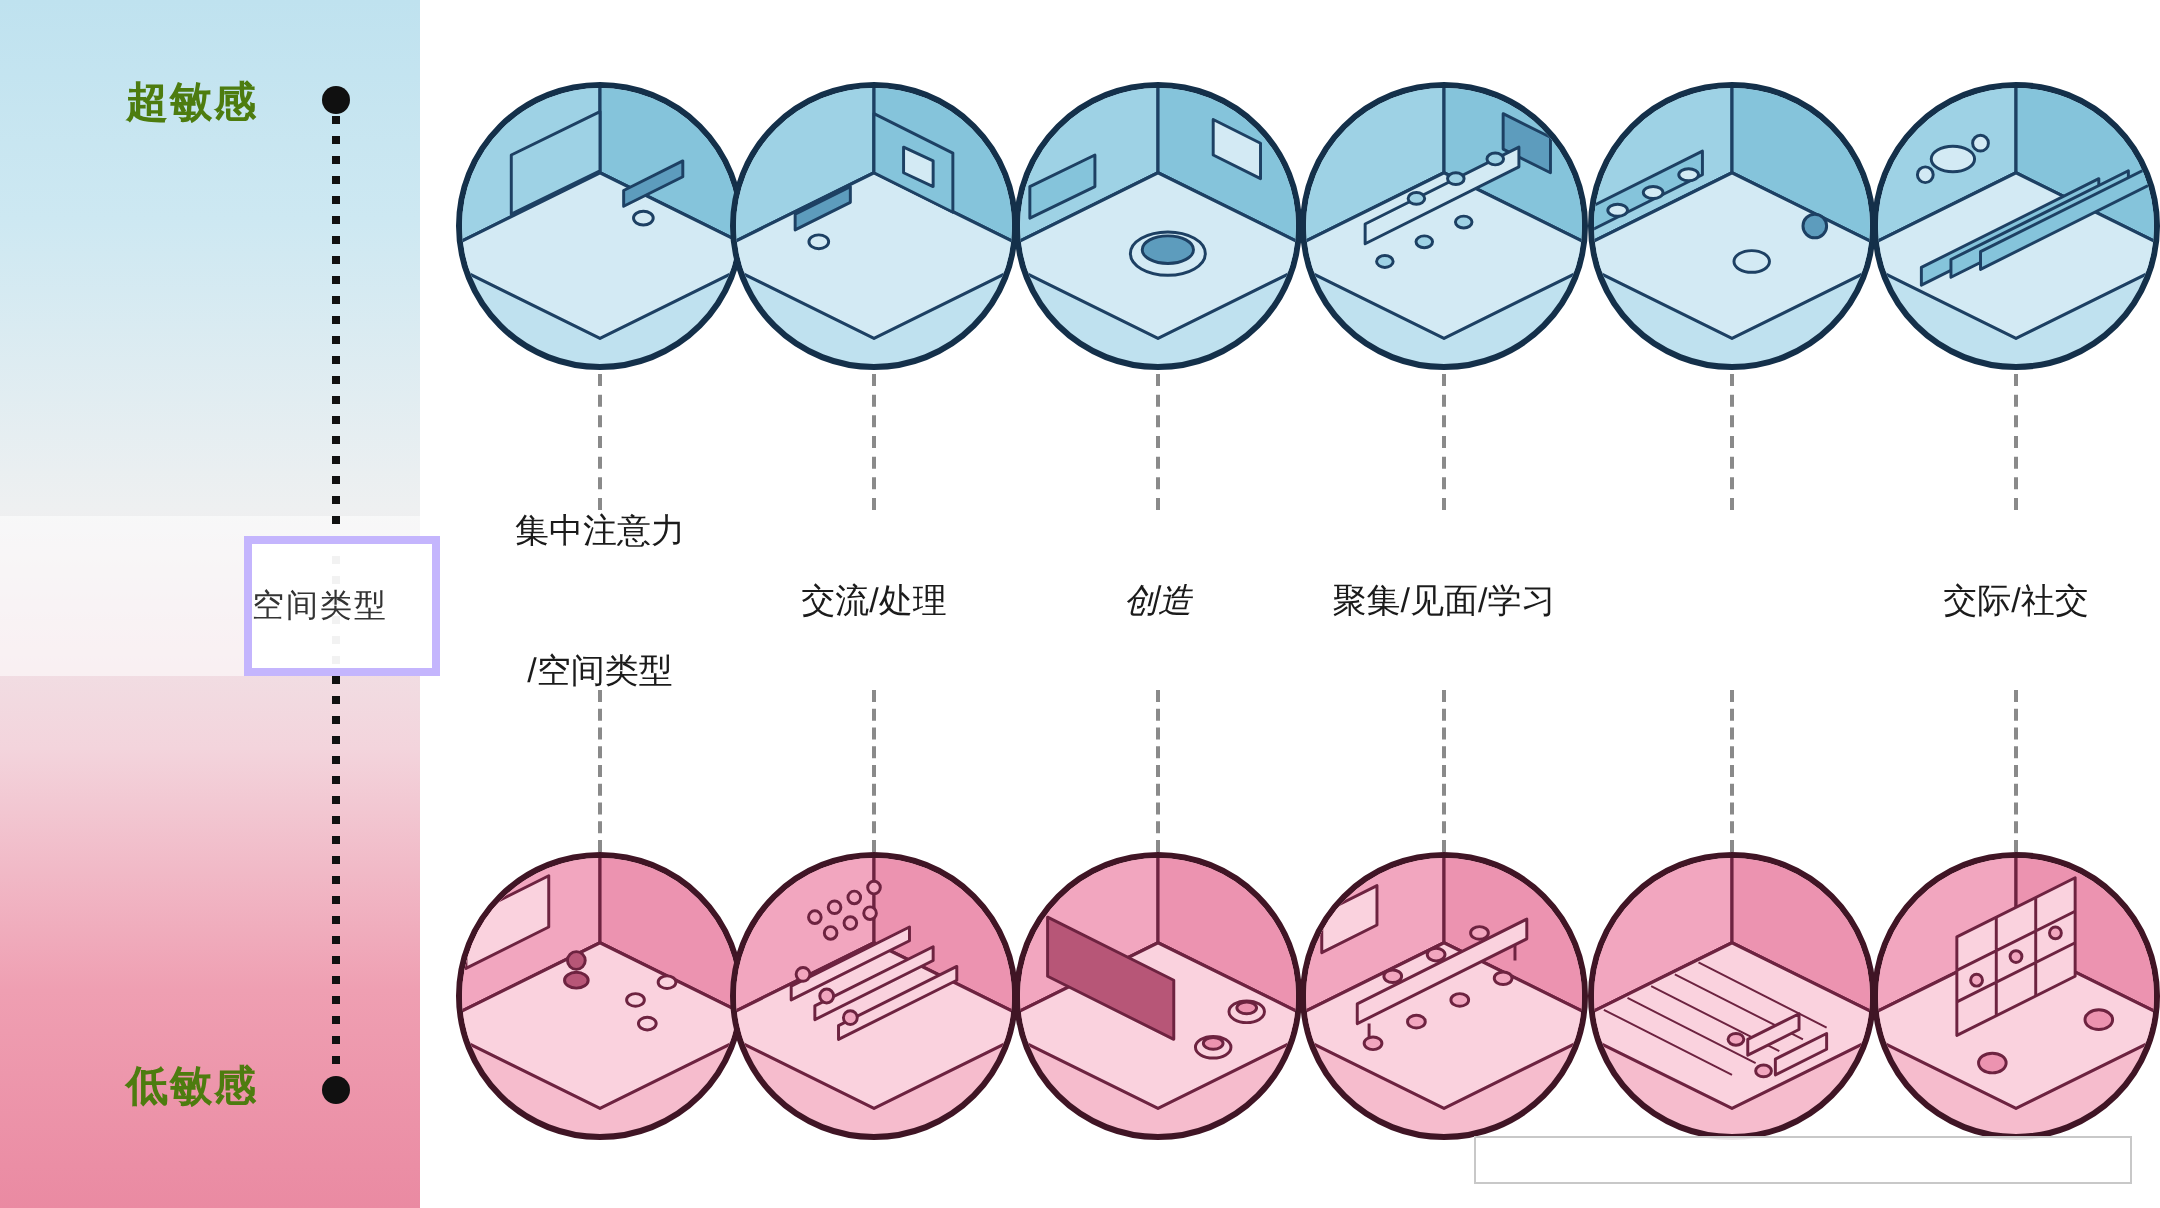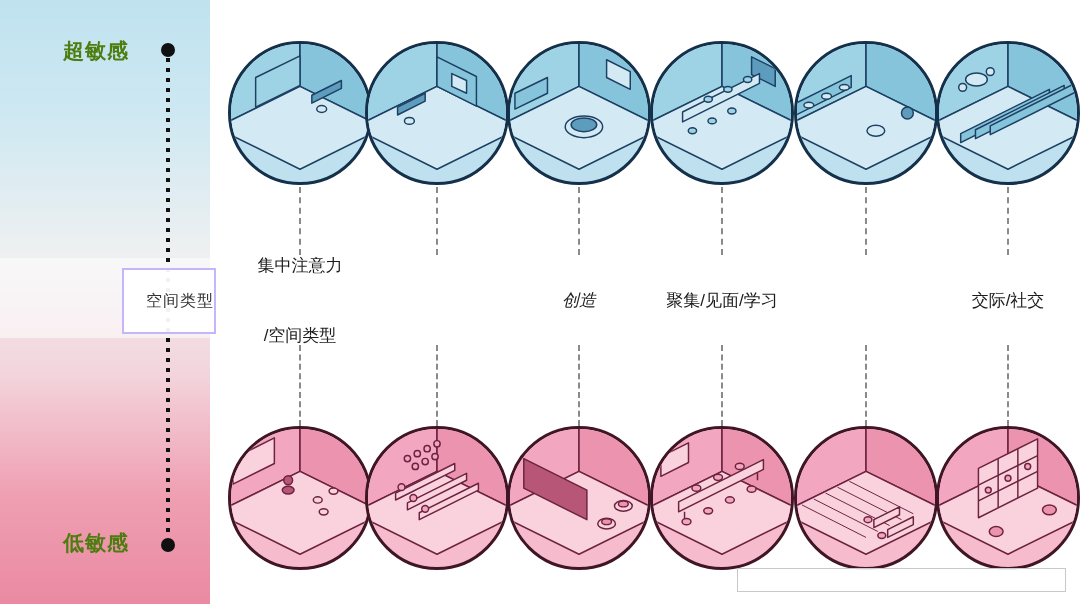--- a/index.html
+++ b/index.html
@@ -24,22 +24,22 @@
     position:absolute;width:14px;height:14px;border-radius:50%;background:#101010;left:161px;
   }
   .axis-dot.top{top:43px;}
   .axis-dot.bottom{top:538px;}
   .axis-dotted-line{
     position:absolute;left:166px;top:58px;width:4px;height:480px;
     background:repeating-linear-gradient(180deg,#101010 0 4px,transparent 4px 10px);
   }
   .type-box{
     position:absolute;left:122px;top:268px;width:90px;height:62px;
-    background:rgba(255,255,255,0.95);border:2px solid #c4b5fd;
-    display:flex;align-items:center;justify-content:flex-end;
+    background:rgba(255,255,255,0.95);border:4px solid #c4b5fd;
+    display:flex;align-items:center;justify-content:flex-start;
     font-size:16px;color:#333;letter-spacing:1px;
   }
   .circle{
     position:absolute;width:144px;height:144px;border-radius:50%;
     overflow:hidden;box-sizing:border-box;
   }
   .circle svg{width:100%;height:100%;display:block;}
   .circle.blue{
     background:#bfe1ef;border:3px solid #14304a;
     --wall:#9ed2e5;--wall2:#85c4db;--floor:#d3eaf4;--ln:#1d4063;--dark:#5d9cbd;
@@ -126,20 +126,24 @@
       <use href="#roomBase"></use>
       <g stroke="var(--ln)" stroke-width="1.5" stroke-linejoin="round">
         <polygon points="70,43 110,63 110,33 70,13" fill="var(--wall2)"></polygon>
         <polygon points="85,30 100,37 100,50 85,43" fill="var(--floor)"></polygon>
         <polygon points="30,72 30,64 58,50 58,58" fill="var(--dark)"></polygon>
         <ellipse cx="42" cy="78" rx="5" ry="3.5" fill="var(--floor)"></ellipse>
       </g>
     </svg>
   </div>
   <div class="dash" style="left:436px;top:187px;height:68px;"></div>
+  <div class="col-label" style="left:362px;">
+    <span>交流/处理</span>
+    <span></span>
+  </div>
   <div class="dash" style="left:436px;top:345px;height:81px;"></div>
   <div class="circle pink" style="left:365px;top:426px;">
     <svg viewBox="0 0 140 140" preserveAspectRatio="xMidYMid slice">
       <use href="#roomBase"></use>
       <g stroke="var(--ln)" stroke-width="1.5" stroke-linejoin="round">
         <polygon points="28,72 28,65 88,35 88,42" fill="var(--floor)"></polygon>
         <polygon points="40,82 40,75 100,45 100,52" fill="var(--floor)"></polygon>
         <polygon points="52,92 52,85 112,55 112,62" fill="var(--floor)"></polygon>
         <circle cx="40" cy="30" r="3.2" fill="var(--wall)"></circle>
         <circle cx="50" cy="25" r="3.2" fill="var(--wall)"></circle>

